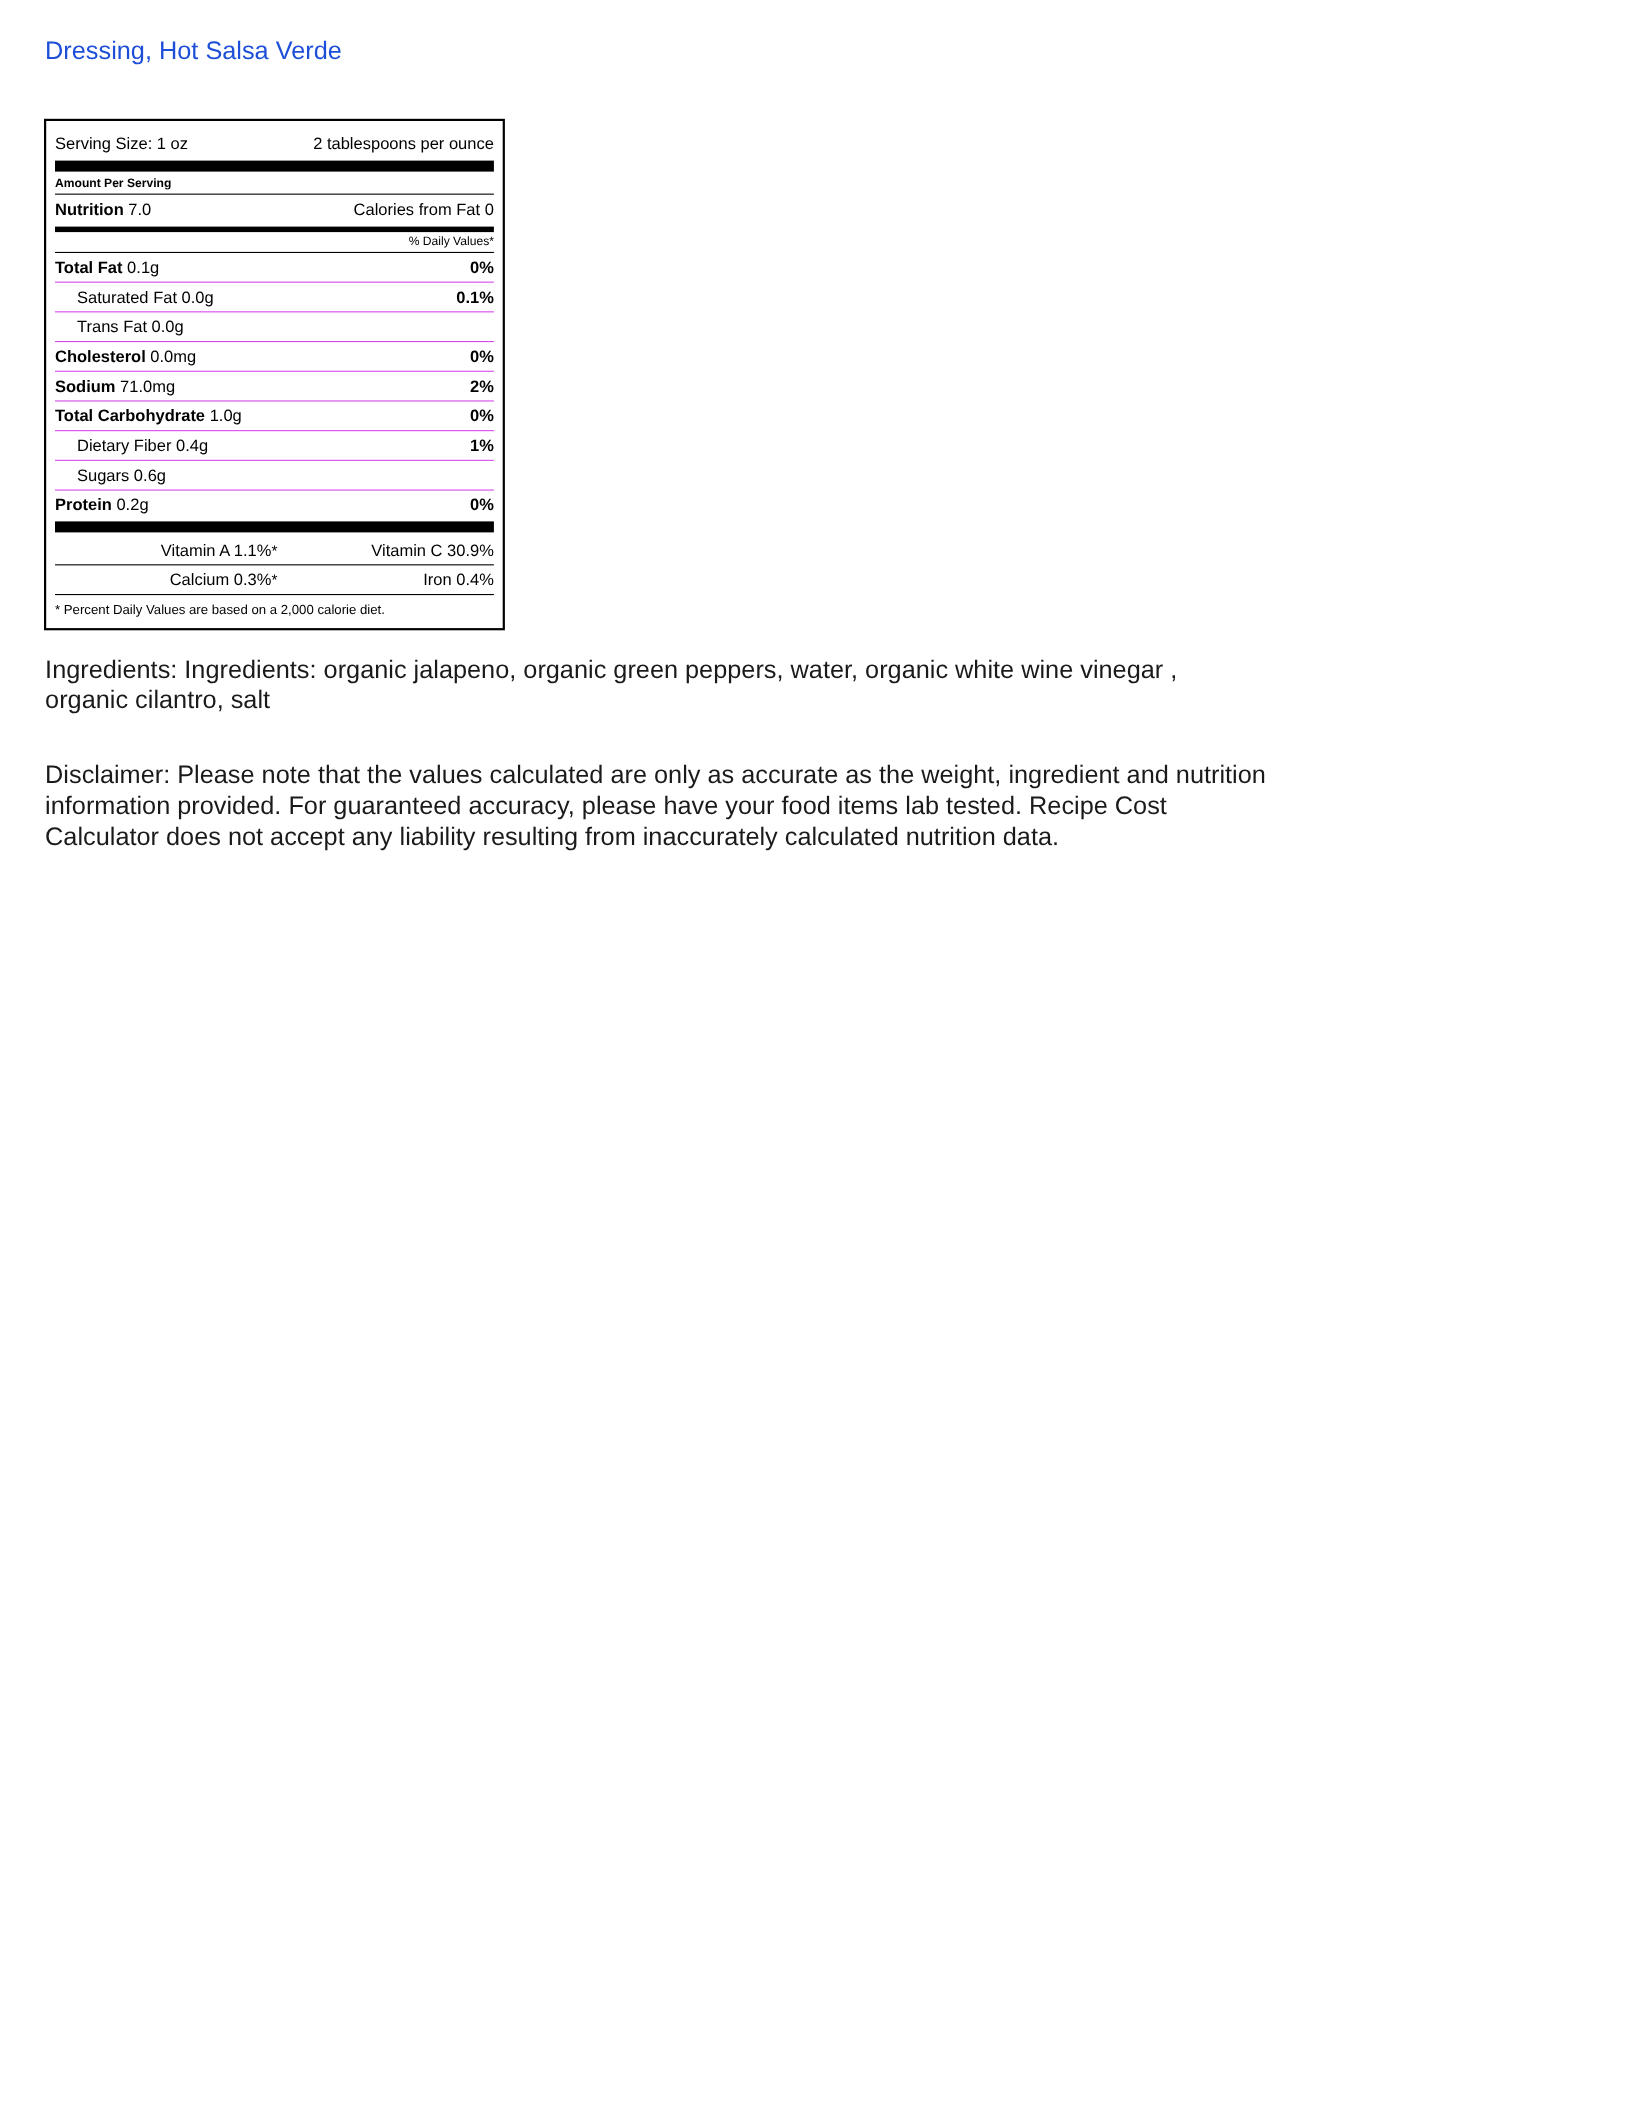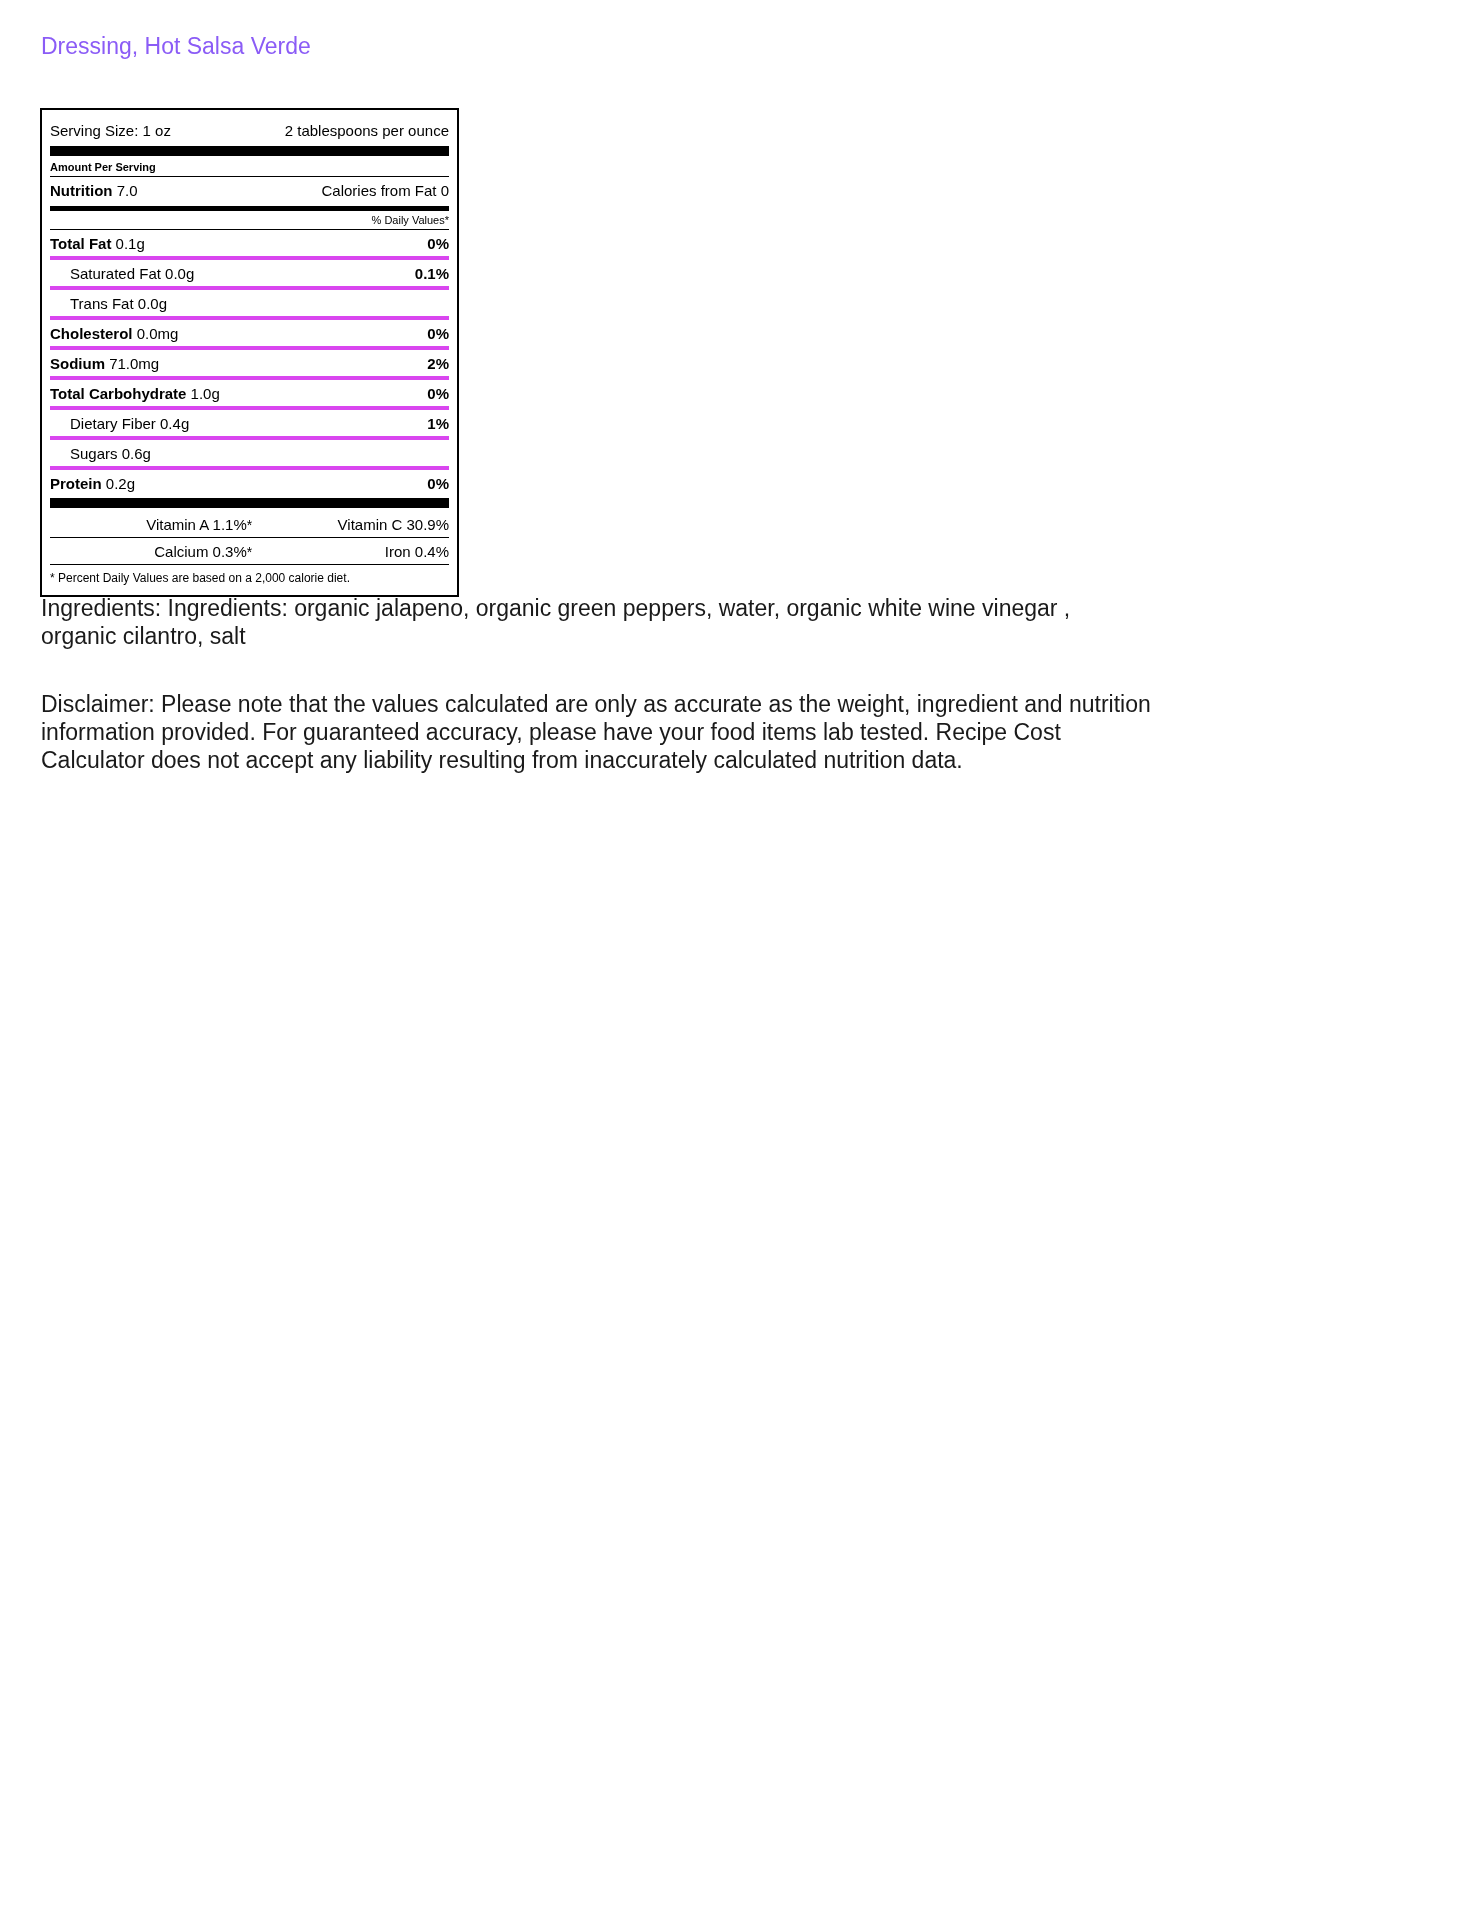--- a/index.html
+++ b/index.html
@@ -14,21 +14,21 @@
     font-family: "Liberation Sans", sans-serif;
     color: #1a1a1a;
     -webkit-font-smoothing: antialiased;
   }
 
   .page-title {
     position: absolute;
     left: 41px;
     top: 33px;
     font-size: 23px;
-    color: #8b5cf6;
+    color: #1d4ed8;
   }
 
   
   .nutrition-label {
     position: absolute;
     left: 40px;
     top: 108px;
     width: 399px;
     border: 2px solid #000;
     padding: 6px 8px 8px 8px;
@@ -79,21 +79,21 @@
     font-weight: normal;
     padding: 3px 0 3px 0;
     border-bottom: 1px solid #000;
   }
   .nl-row {
     display: flex;
     justify-content: space-between;
     align-items: baseline;
     font-size: 15px;
     padding: 5px 0 4px 0;
-    border-bottom: 4px solid #d946ef;
+    border-bottom: 1px solid #d946ef;
   }
   .nl-row.no-border { border-bottom: none; }
   .nl-row .name-bold { font-weight: bold; }
   .nl-row .pct { font-weight: bold; }
   .nl-row.indent { padding-left: 20px; align-items: center; }
   .nl-vitamin-row {
     display: flex;
     align-items: baseline;
     font-size: 15px;
     padding: 5px 0 4px 0;

